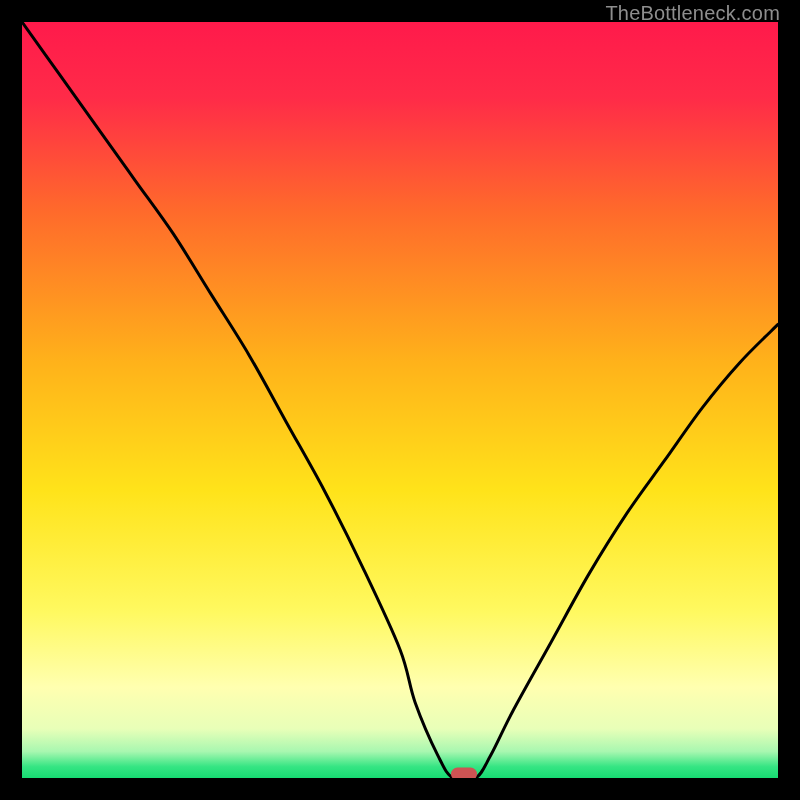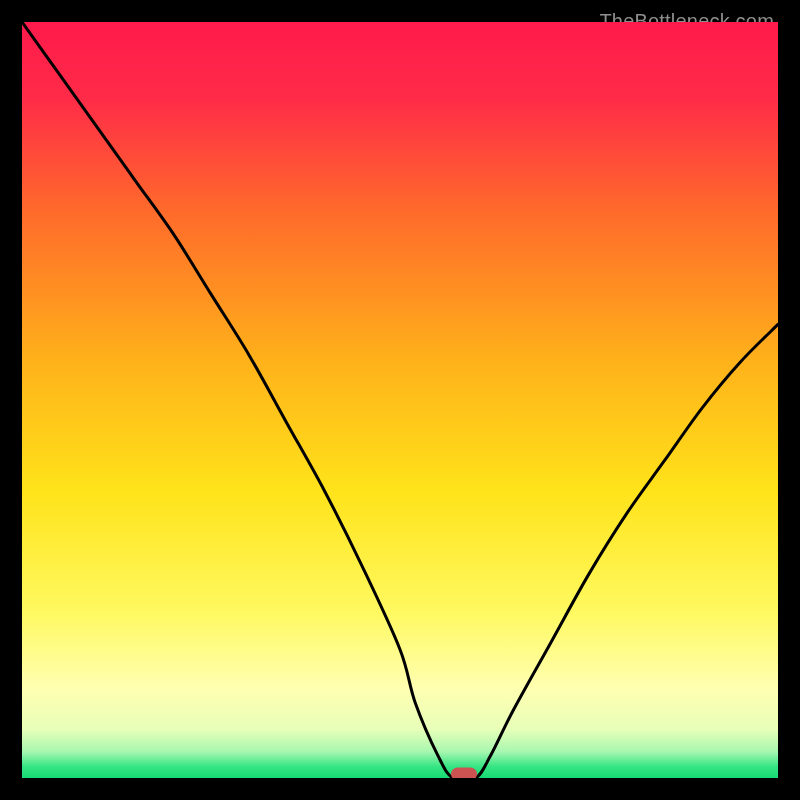--- a/index.html
+++ b/index.html
@@ -21,26 +21,25 @@
     position: absolute;
     left: 22px;
     top: 22px;
     width: 756px;
     height: 756px;
     overflow: hidden;
   }
   .attrib {
     position: absolute;
     top: 2px;
-    right: 26px;
+    right: 20px;
     color: #8e8e8e;
     font-size: 20px;
     font-weight: 500;
     letter-spacing: 0.2px;
-    margin-top: 8px;
   }
   svg {
     display: block;
   }
   .marker {
     position: absolute;
     width: 26px;
     height: 13px;
     border-radius: 7px;
     background: #cd5353;

